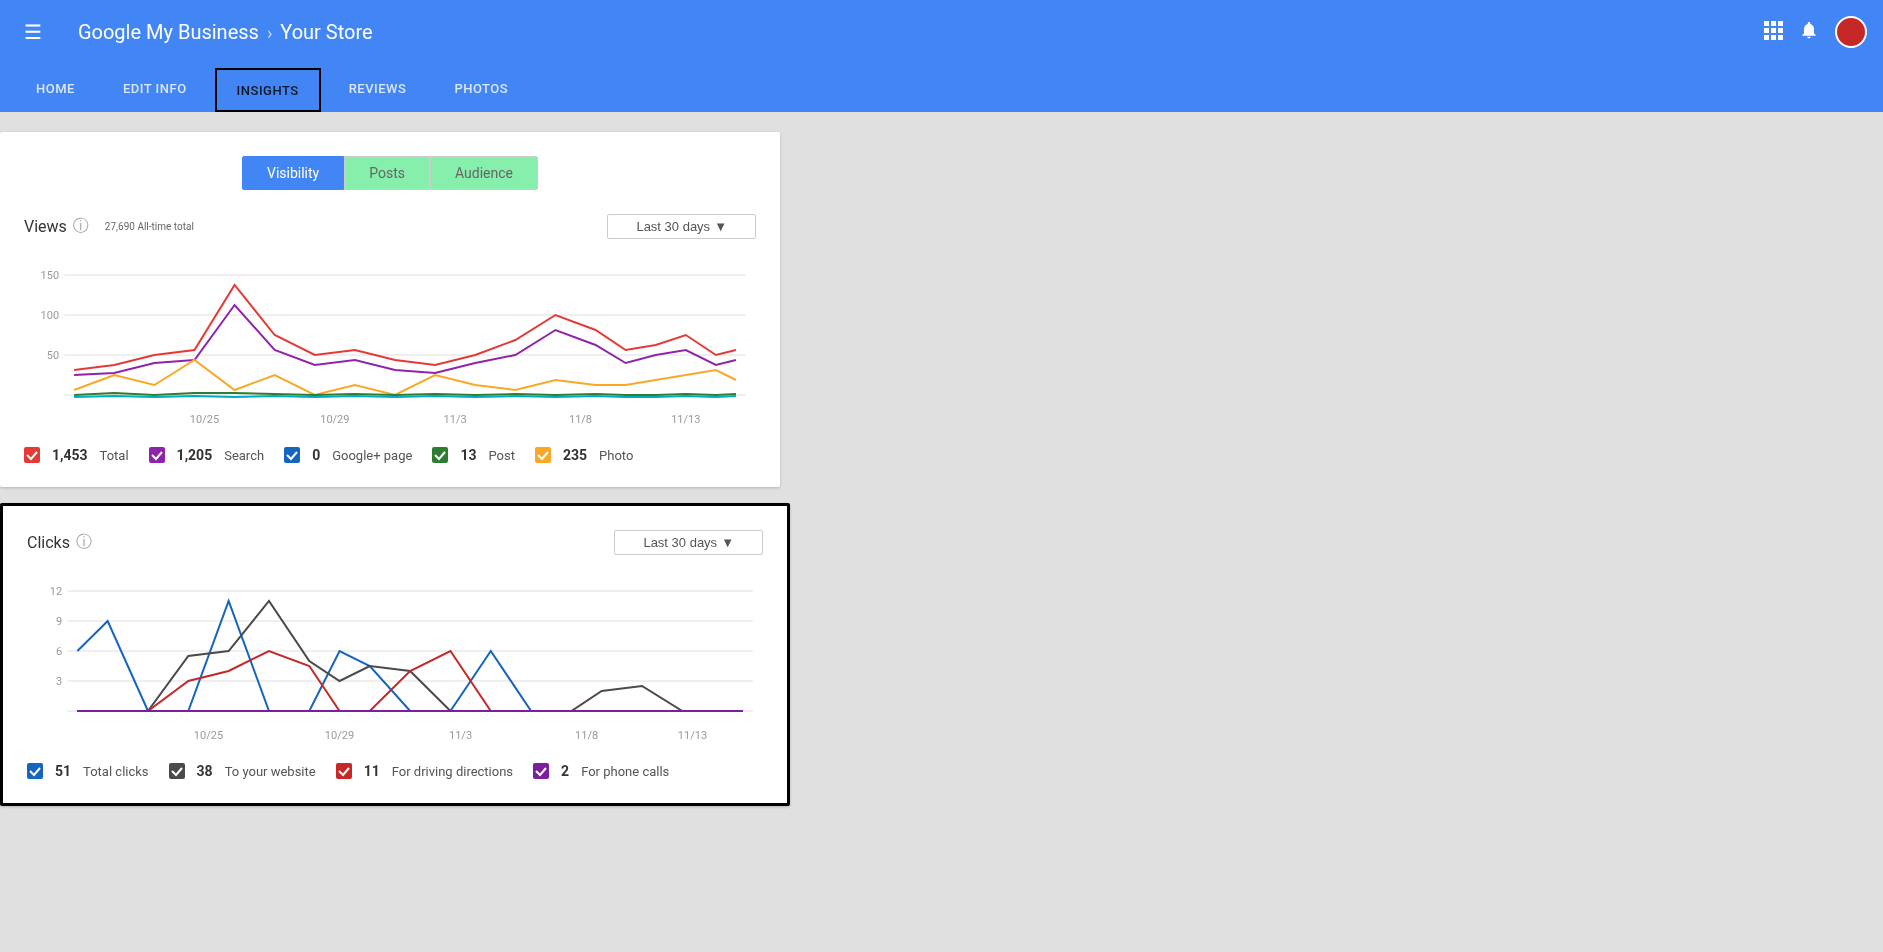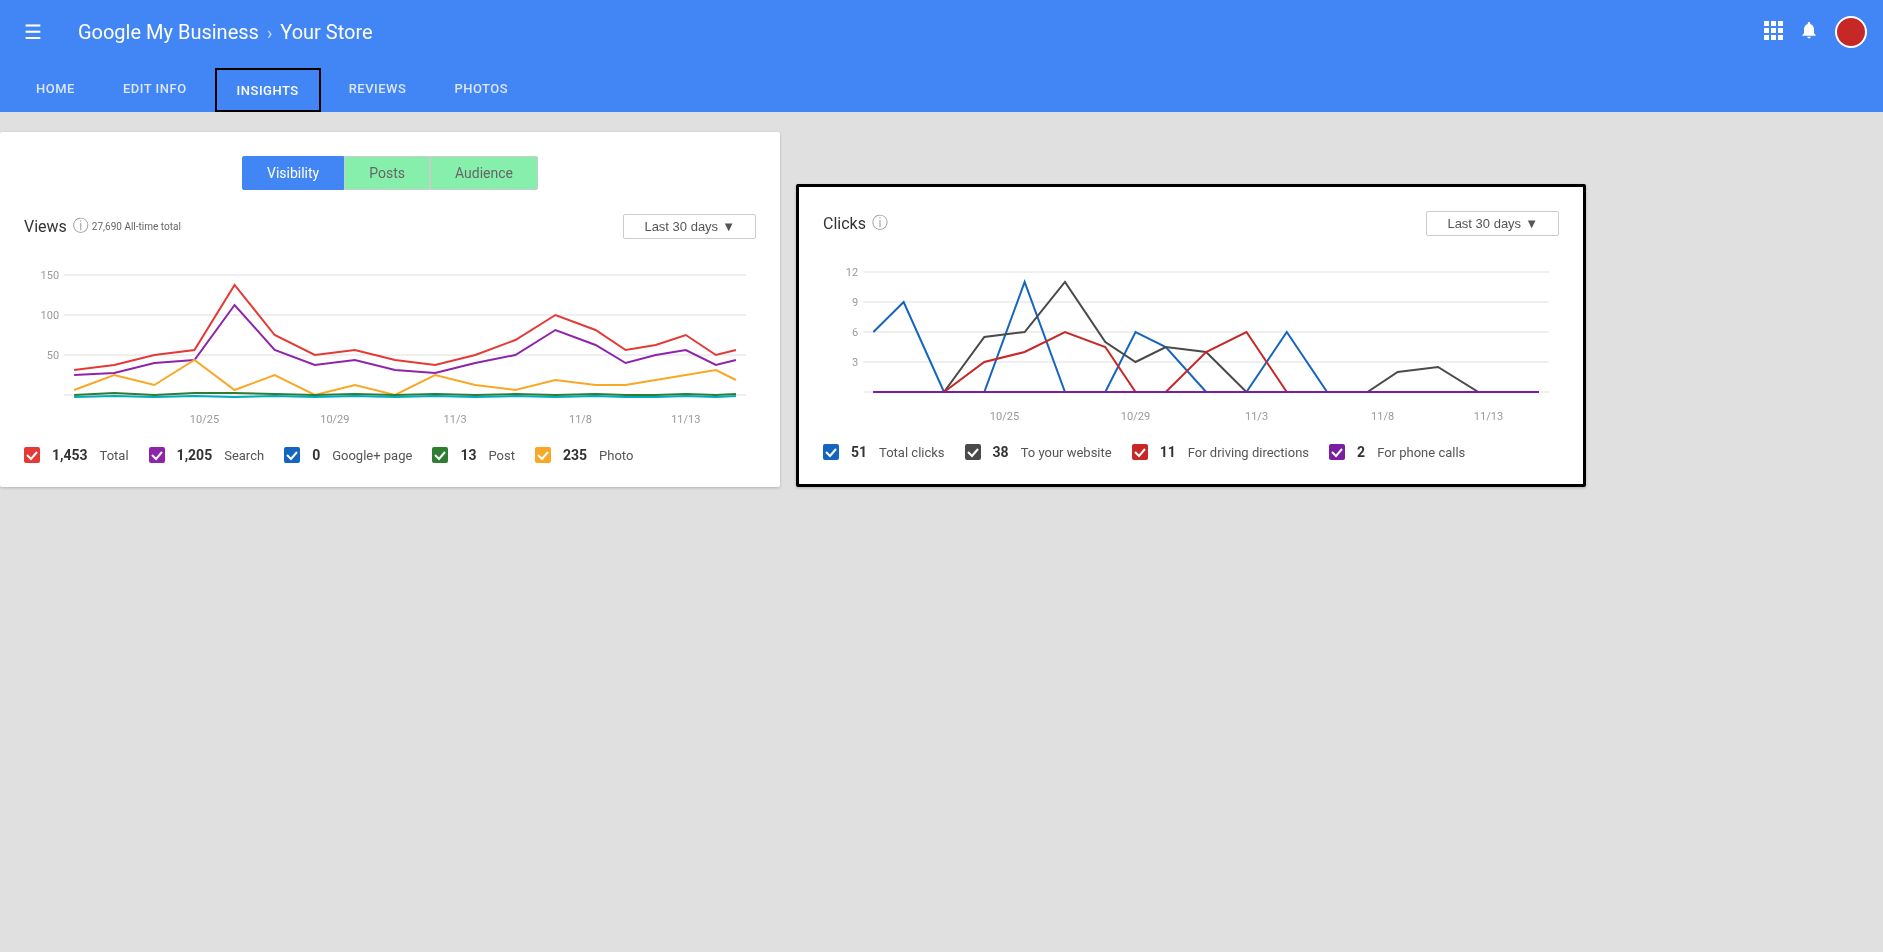--- a/index.html
+++ b/index.html
@@ -77,32 +77,32 @@
       padding: 0 20px;
       height: 48px;
       display: flex;
       align-items: center;
       cursor: pointer;
       text-transform: uppercase;
       letter-spacing: 0.5px;
       position: relative;
     }
     .nav-tab.active {
-      color: #ffffff;
+      color: #0f172a;
       border: 2px solid black;
       height: 44px;
       margin-bottom: 0;
     }
 
     
     .main-content {
       padding: 20px 0;
       display: flex;
-      flex-direction: row;
-      align-items: flex-end;
+      flex-direction: column;
+      align-items: flex-start;
       gap: 16px;
     }
 
     
     .card {
       background: white;
       border-radius: 2px;
       box-shadow: 0 1px 3px rgba(0,0,0,0.2);
       width: 780px;
       padding: 24px;
@@ -154,21 +154,21 @@
       font-size: 16px;
       cursor: pointer;
     }
     .all-time-total {
       color: #666;
       font-size: 10px;
     }
     .dropdown-btn {
       border: 1px solid #ccc;
       border-radius: 2px;
-      padding: 4px 20px;
+      padding: 4px 28px;
       font-size: 13px;
       color: #555;
       cursor: pointer;
       background: white;
       display: flex;
       align-items: center;
       gap: 4px;
     }
 
     
@@ -272,21 +272,21 @@
 
 <div class="main-content">
 
   <div class="card">
     <div class="card-tabs">
       <div class="card-tab active">Visibility</div>
       <div class="card-tab">Posts</div>
       <div class="card-tab">Audience</div>
     </div>
     <div class="section-header">
-      <div style="display:flex;align-items:center;gap:3px;">
+      <div style="display:flex;align-items:center;gap:16px;">
         <span class="section-title">
           <span>Views</span>
           <span class="info-icon">ⓘ</span>
         </span>
         <span class="all-time-total">27,690 All-time total</span>
       </div>
       <button class="dropdown-btn">
         <span>Last 30 days</span>
         <span>▼</span>
       </button>

